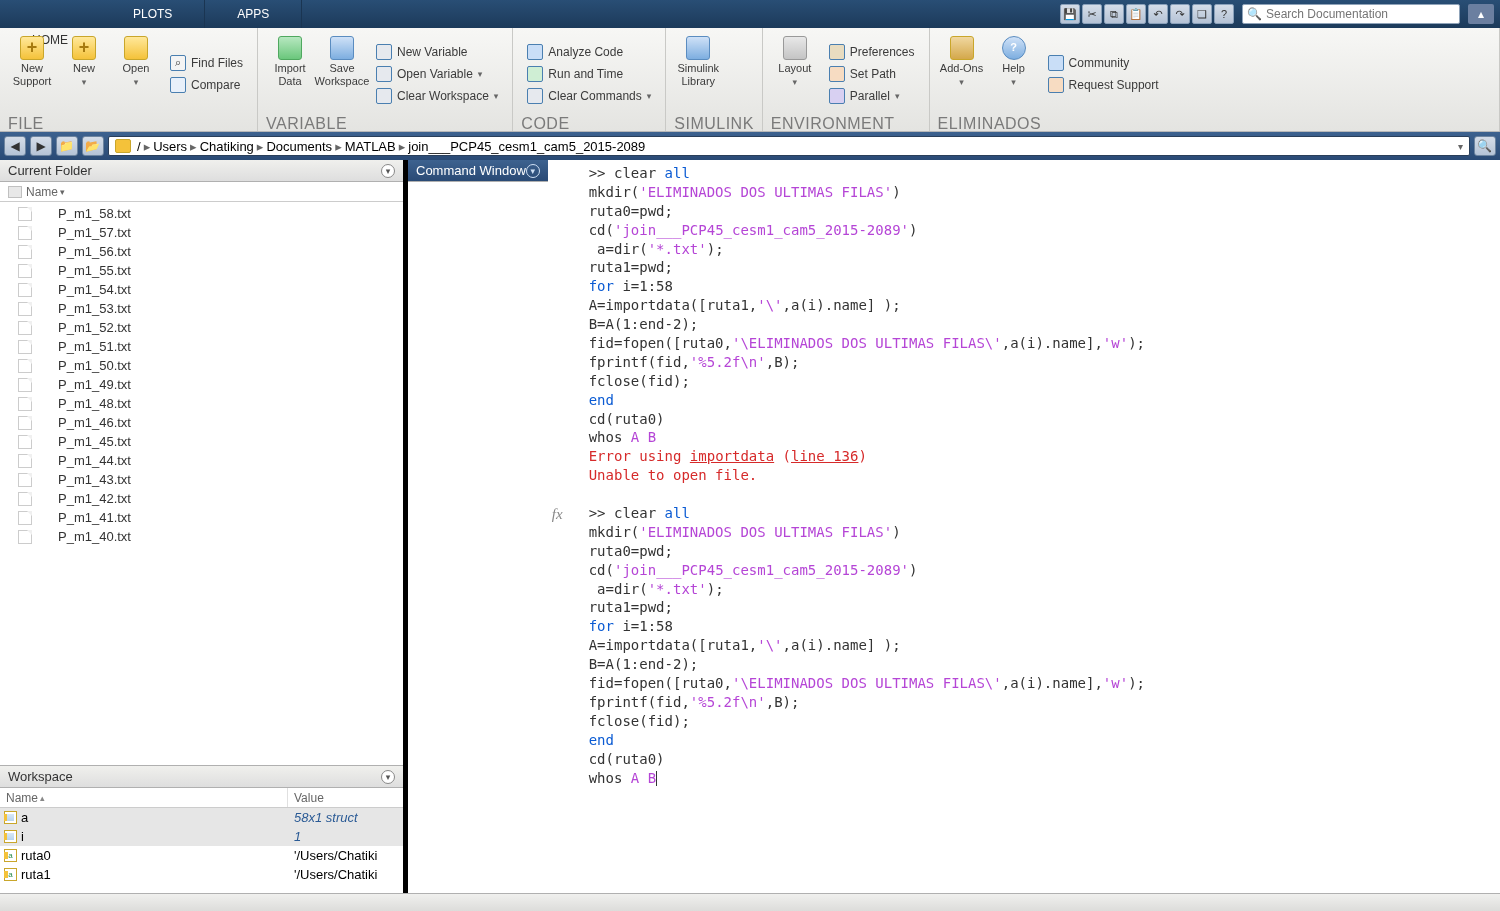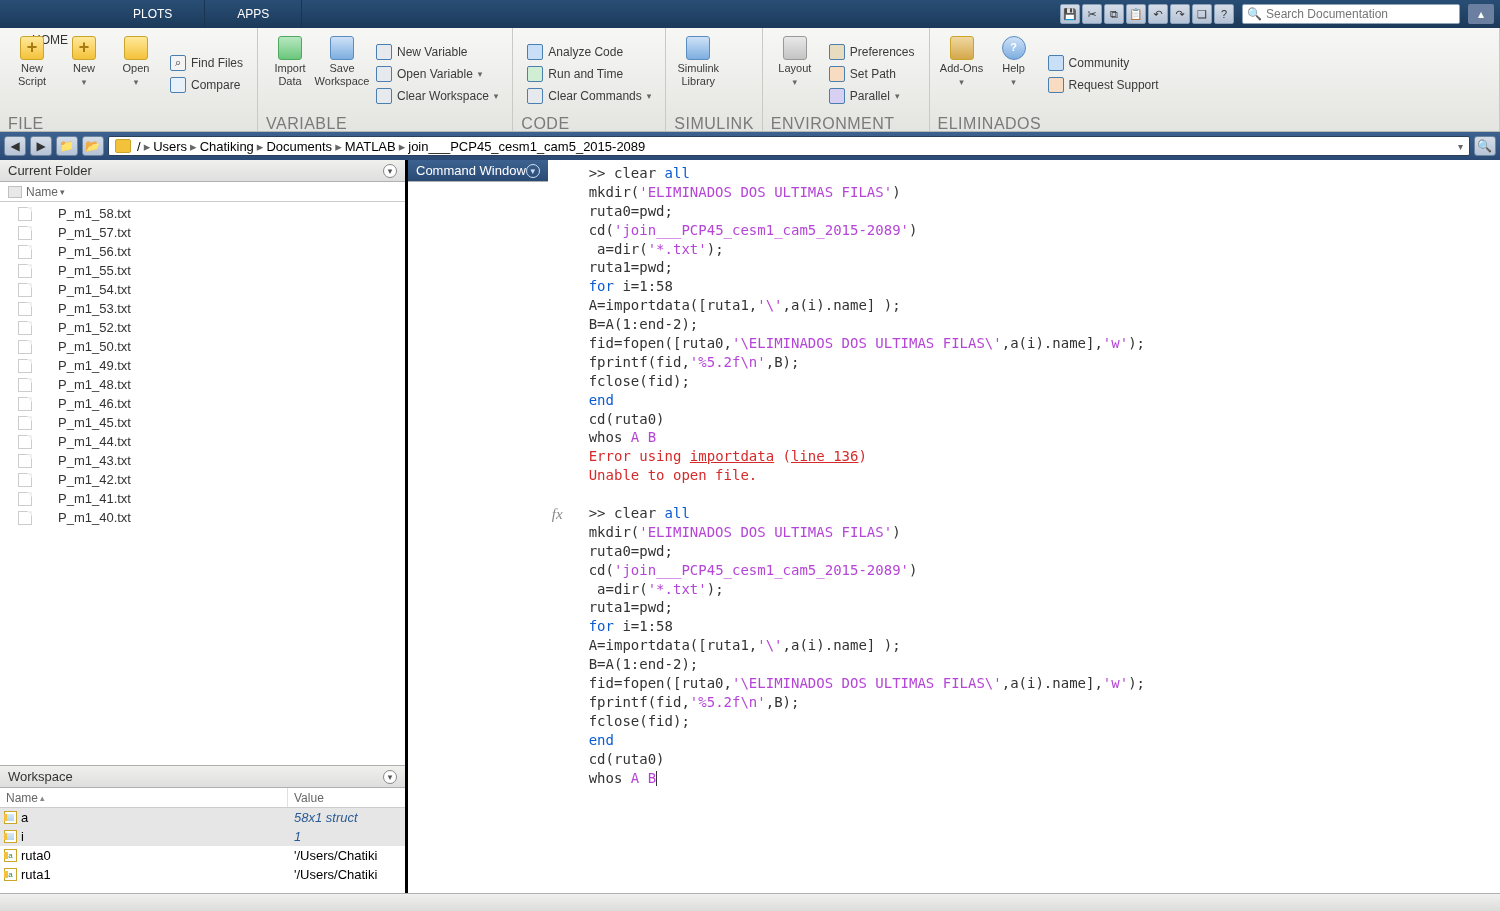--- a/index.html
+++ b/index.html
@@ -51,21 +51,21 @@
 
 .address-bar { height: 28px; background: linear-gradient(#3d628f, #2a4a75); display: flex; align-items: center; padding: 0 4px; gap: 4px; }
 .nav-btn { width: 22px; height: 20px; background: linear-gradient(#d5dde8, #b5c3d6); border: 1px solid #6e85a0; border-radius: 3px; display: flex; align-items: center; justify-content: center; color: #333; cursor: pointer; font-size: 12px; }
 .crumb-field { flex: 1; height: 20px; background: #fff; border: 1px solid #2a3f5a; border-radius: 2px; display: flex; align-items: center; padding: 0 6px; font-size: 13px; }
 .crumb-field .sep { color: #666; margin: 0 3px; }
 .crumb-field .folder-ico { width: 16px; height: 14px; background: #f4c23a; border: 1px solid #c9a62b; border-radius: 2px; margin-right: 6px; }
 .addr-mag { width: 22px; height: 20px; background: linear-gradient(#d5dde8, #b5c3d6); border: 1px solid #6e85a0; border-radius: 3px; display: flex; align-items: center; justify-content: center; }
 
 
 .main-grid { display: flex; height: calc(911px - 28px - 104px - 28px - 18px); }
-.left-col { width: 408px; display: flex; flex-direction: column; border-right: 3px solid #000000; }
+.left-col { width: 408px; display: flex; flex-direction: column; border-right: 5px solid #000000; }
 .right-col { flex: 1; display: flex; flex-direction: row; }
 
 
 .panel-title { height: 22px; background: linear-gradient(#f0f0ed, #dedede); border-bottom: 1px solid #b0b0b0; display: flex; align-items: center; padding: 0 8px; font-size: 13px; color: #333; }
 .panel-title.active { background: linear-gradient(#3d628f, #2a4a75); color: #fff; }
 .panel-dot { margin-left: auto; width: 14px; height: 14px; border: 1px solid #888; border-radius: 50%; background: #fff; display: flex; align-items: center; justify-content: center; font-size: 9px; color: #555; cursor: pointer; }
 .panel-title.active .panel-dot { border-color: #cfe0f5; color: #cfe0f5; background: transparent; }
 
 
 .cf-panel { flex: 1; display: flex; flex-direction: column; min-height: 0; }
@@ -138,21 +138,21 @@
     <div class="collapse-btn">▴</div>
   </div>
 </div>
 
 <div class="toolstrip">
   <div class="tgroup">
     <div class="tgroup-body">
       <div class="big-btn">
           <div class="bicon plus"></div>
           <span>New
-Script</span>
+Support</span>
         </div>
       <div class="big-btn drop">
           <div class="bicon plus"></div>
           <span>New</span>
         </div>
       <div class="big-btn drop">
           <div class="bicon folder"></div>
           <span>Open</span>
         </div>
       <div class="small-col">
@@ -326,20 +326,24 @@
             <div class="fico"></div>
             <span>P_m1_54.txt</span>
           </div>
           <div class="cf-item">
             <div class="fico"></div>
             <span>P_m1_53.txt</span>
           </div>
           <div class="cf-item">
             <div class="fico"></div>
             <span>P_m1_52.txt</span>
+          </div>
+          <div class="cf-item">
+            <div class="fico"></div>
+            <span>P_m1_51.txt</span>
           </div>
           <div class="cf-item">
             <div class="fico"></div>
             <span>P_m1_50.txt</span>
           </div>
           <div class="cf-item">
             <div class="fico"></div>
             <span>P_m1_49.txt</span>
           </div>
           <div class="cf-item">

